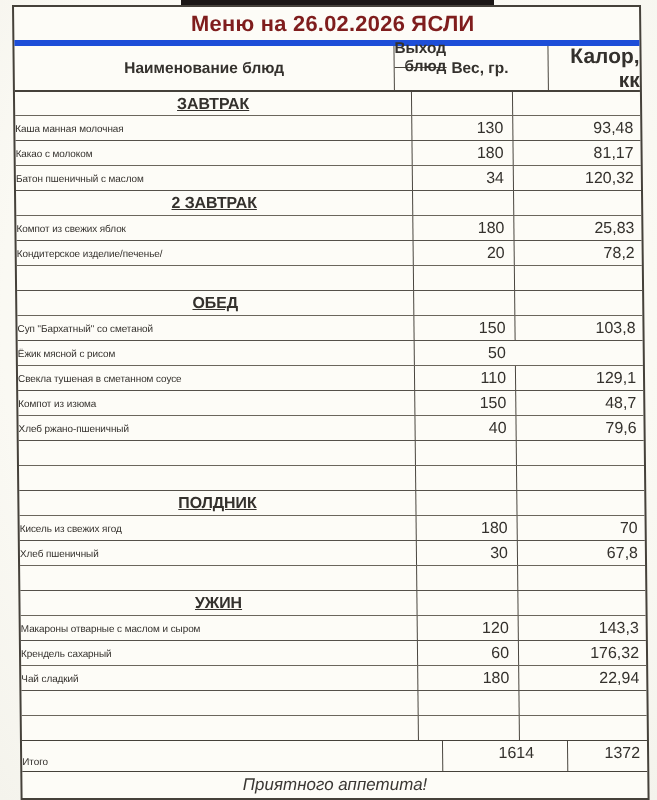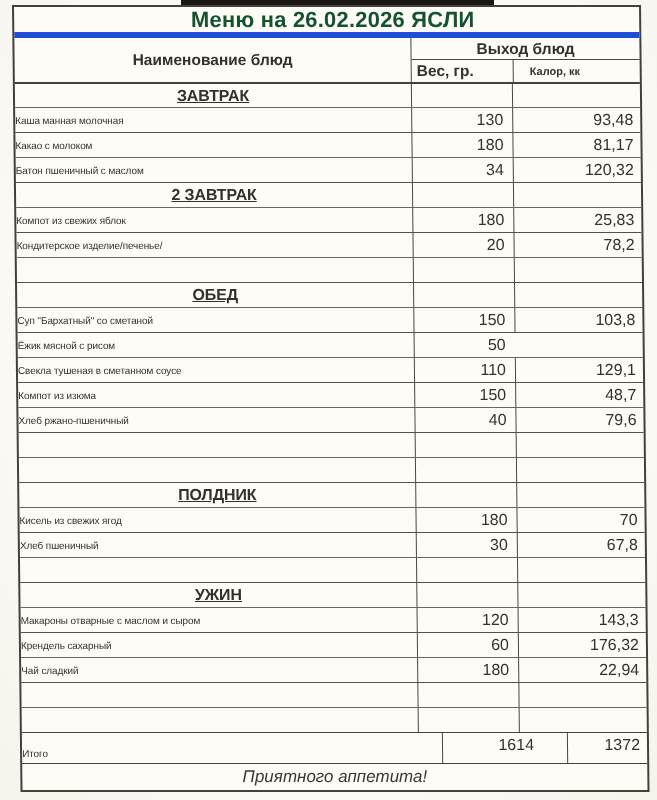--- a/index.html
+++ b/index.html
@@ -24,45 +24,45 @@
     position: absolute;
     top: 5px; left: 12px;
     width: 625px;
     border: 2px solid #45413a;
     background: #fdfcf7;
     transform: skewX(0.62deg);
     transform-origin: 0 0;
     box-sizing: content-box;
   }
   .title-row {
-    height: 25px;
+    height: 33px;
     display: flex; align-items: center; justify-content: center;
     font-weight: bold;
     font-size: 22px;
     letter-spacing: 0.2px;
-    color: #14532d;
+    color: #7f1d1d;
     margin-left: 12px;
   }
   .header-band {
     display: flex;
     border-top: 6px solid #1d4ed8;
     height: 44px;
     text-align: right;
   }
   .hdr-name {
     width: 396px;
     display: flex; align-items: center; justify-content: center;
     font-weight: bold;
     font-size: 15.5px;
     box-sizing: border-box;
   }
   .hdr-right {
     flex: 1;
     border-left: 1.5px solid #4a463f;
-    display: flex; flex-direction: column;
+    display: flex; flex-direction: row;
   }
   .hdr-group {
     height: 21px;
     display: flex; align-items: center; justify-content: center;
     font-weight: bold;
     font-size: 15.5px;
     border-bottom: 1.5px solid #4a463f;
   }
   .hdr-sub {
     flex: 1;
@@ -73,23 +73,23 @@
     display: flex; align-items: center;
     padding-left: 5px;
     font-weight: bold;
     font-size: 15.5px;
     box-sizing: border-box;
   }
   .hdr-cal {
     flex: 1;
     border-left: 1.5px solid #4a463f;
     display: flex; align-items: center;
-    padding-left: 16px;
-    font-weight: bold;
-    font-size: 11px;
+    padding-left: 22px;
+    font-weight: bold;
+    font-size: 21px;
   }
   .rows { display: block; }
   .row {
     display: flex;
     height: 25px;
     border-top: 1px solid #55514a;
     box-sizing: border-box;
   }
   .rows .row:first-child { border-top: 2px solid #45413a; }
   .rows .row:nth-child(even) { border-top-color: #6b665d; }

